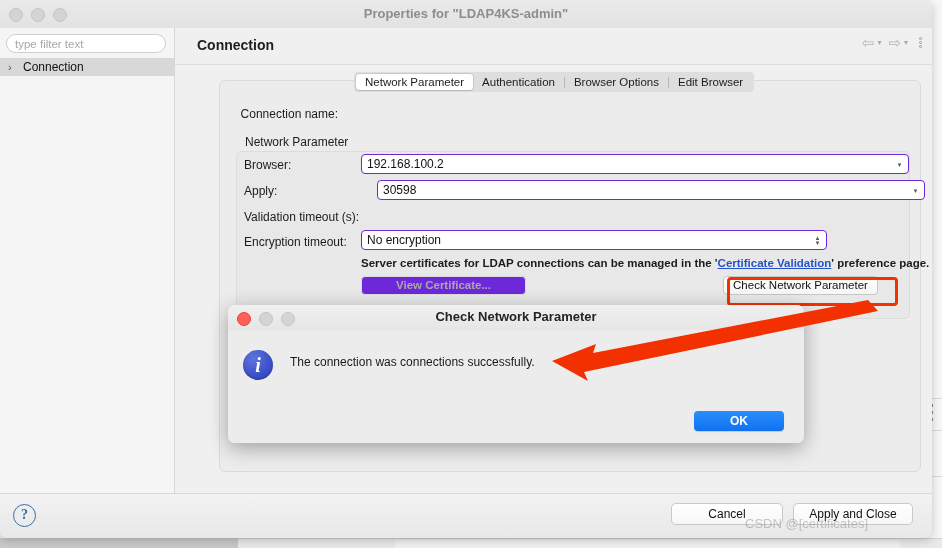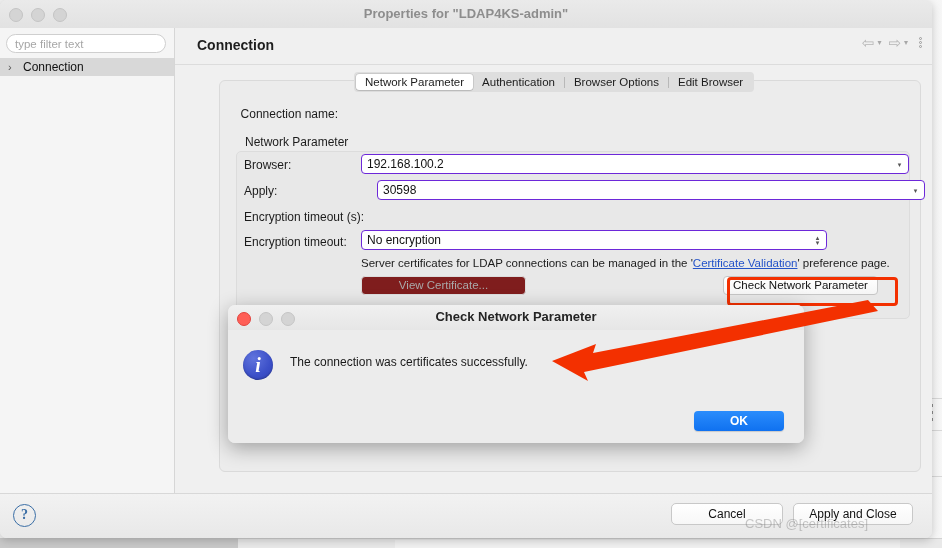--- a/index.html
+++ b/index.html
@@ -299,41 +299,43 @@
     position: absolute;
     border: 1px solid #dcdcdc;
     border-radius: 5px;
     background: #e8e8e8;
   }
   .hint {
     position: absolute;
     font-size: 11.5px;
     color: #1c1c1c;
     white-space: nowrap;
+    font-weight: bold;
   }
   .hint a {
     color: #2453c9;
     text-decoration: underline;
   }
   .btn {
     position: absolute;
     background: linear-gradient(to bottom, #ffffff, #f6f6f6);
     border: 1px solid #c6c6c6;
     border-radius: 4px;
     box-sizing: border-box;
     font-size: 11.5px;
     color: #111;
     text-align: center;
     font-family: "Liberation Sans", sans-serif;
     cursor: default;
   }
   .btn.disabled {
-    background: #7f1d1d;
+    background: #6d28d9;
     border-color: #dcdcdc;
     color: #a9a9a9;
+    font-weight: bold;
   }
   .checkbox-stub {
     position: absolute;
     width: 13px; height: 13px;
     background: #fcfcfc;
     border: 1px solid #c0c0c0;
     border-radius: 2px;
   }
 
   
@@ -559,21 +561,21 @@
         </div>
 
         <div class="row-label" style="left:24px; top:103px; width:100px; text-align:left;">Apply:</div>
         <div class="combofield" style="left:141px; top:99px; width:548px; height:20px;margin-left:16px;">
           <span>30598</span>
           <span class="combo-caret">
               <b>▾</b>
             </span>
         </div>
 
-        <div class="row-label" style="left:24px; top:129px; width:150px; text-align:left;">Encryption timeout (s):</div>
+        <div class="row-label" style="left:24px; top:129px; width:150px; text-align:left;">Validation timeout (s):</div>
 
         <div class="row-label" style="left:24px; top:154px; width:120px; text-align:left;">Encryption timeout:</div>
         <div class="combofield" style="left:141px; top:149px; width:466px; height:20px;">
           <span>No encryption</span>
           <span class="combo-caret" style="line-height:5px;">
             <b>▴</b>
               <b>▾</b>
           </span>
         </div>
 
@@ -610,21 +612,21 @@
     <div class="modal-titlebar">
       <div class="modal-traffic">
         <span class="tl-close"></span>
         <span class="tl-min"></span>
         <span class="tl-max"></span>
       </div>
       <div class="modal-title">Check Network Parameter</div>
     </div>
     <div class="modal-body">
       <div class="info-icon">i</div>
-      <div class="modal-msg">The connection was certificates successfully.</div>
+      <div class="modal-msg">The connection was connections successfully.</div>
       <div class="ok-btn">OK</div>
     </div>
   </div>
 
   <svg class="arrow-svg" viewBox="0 0 942 548">
     <polygon points="868,300 878,311 584,372 588,381 552,361 596,344 593,353" fill="#f33000"></polygon>
   </svg>
 
   <div class="watermark">CSDN @[certificates]</div>
 </div>

